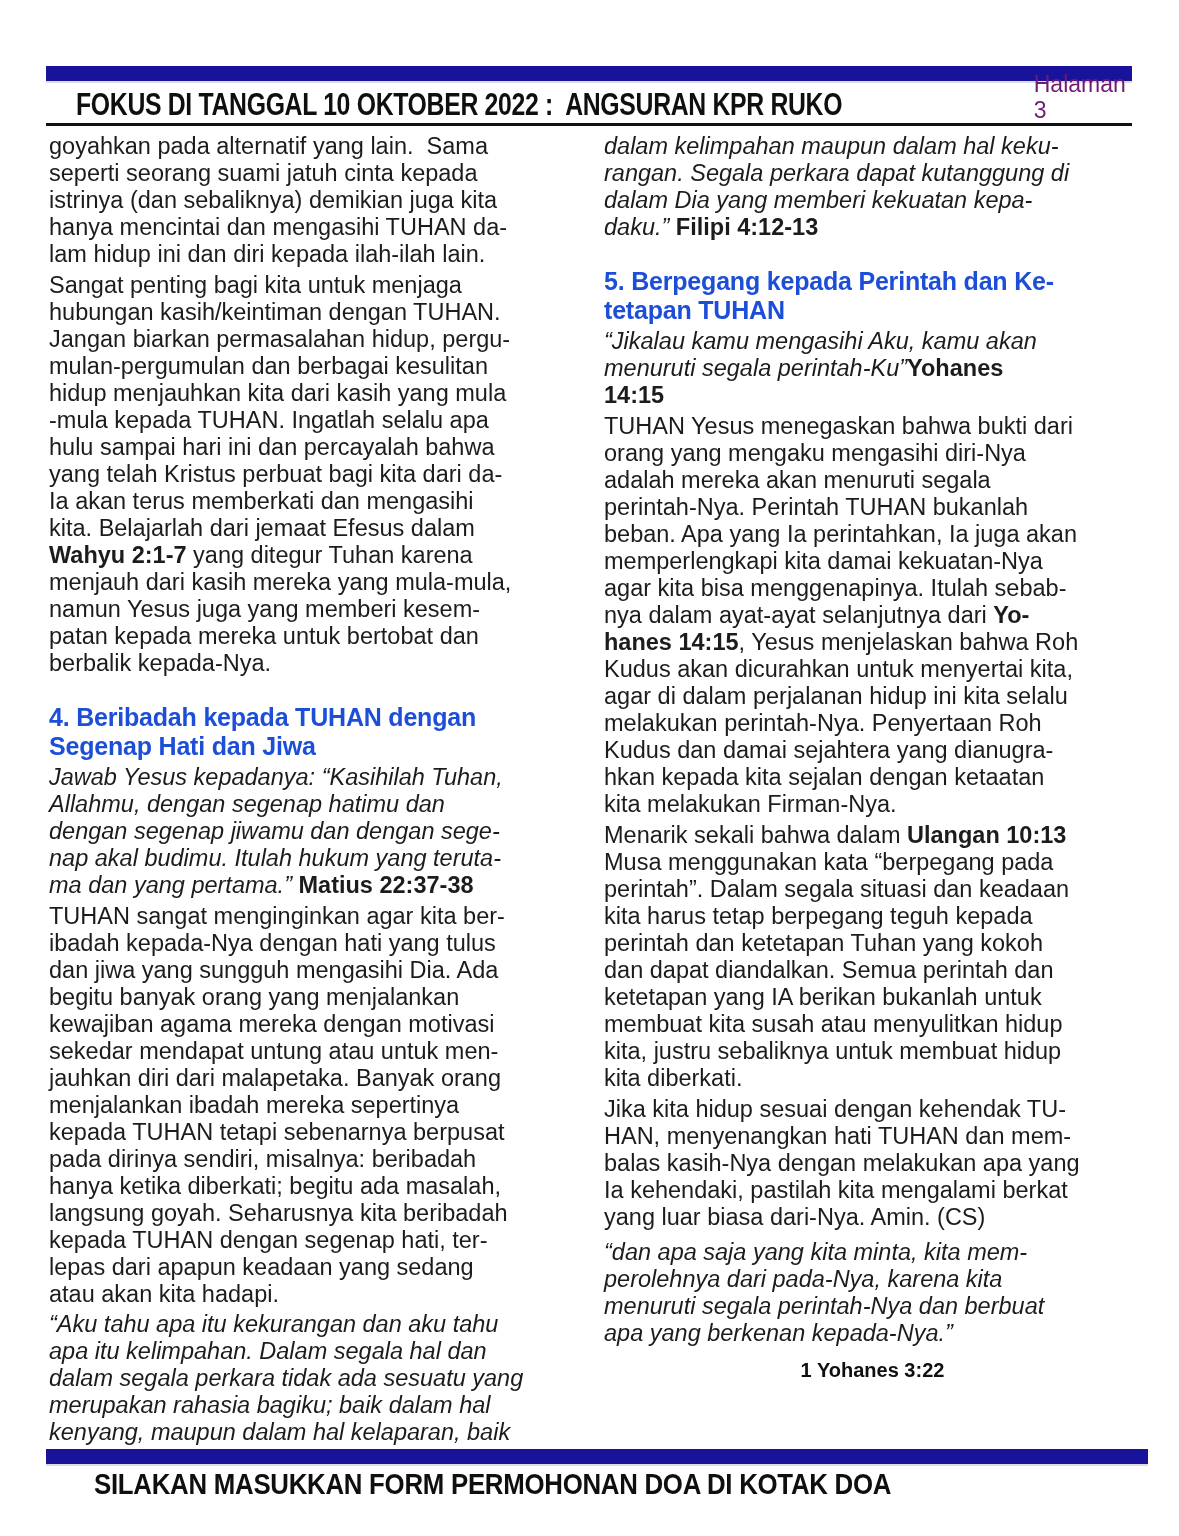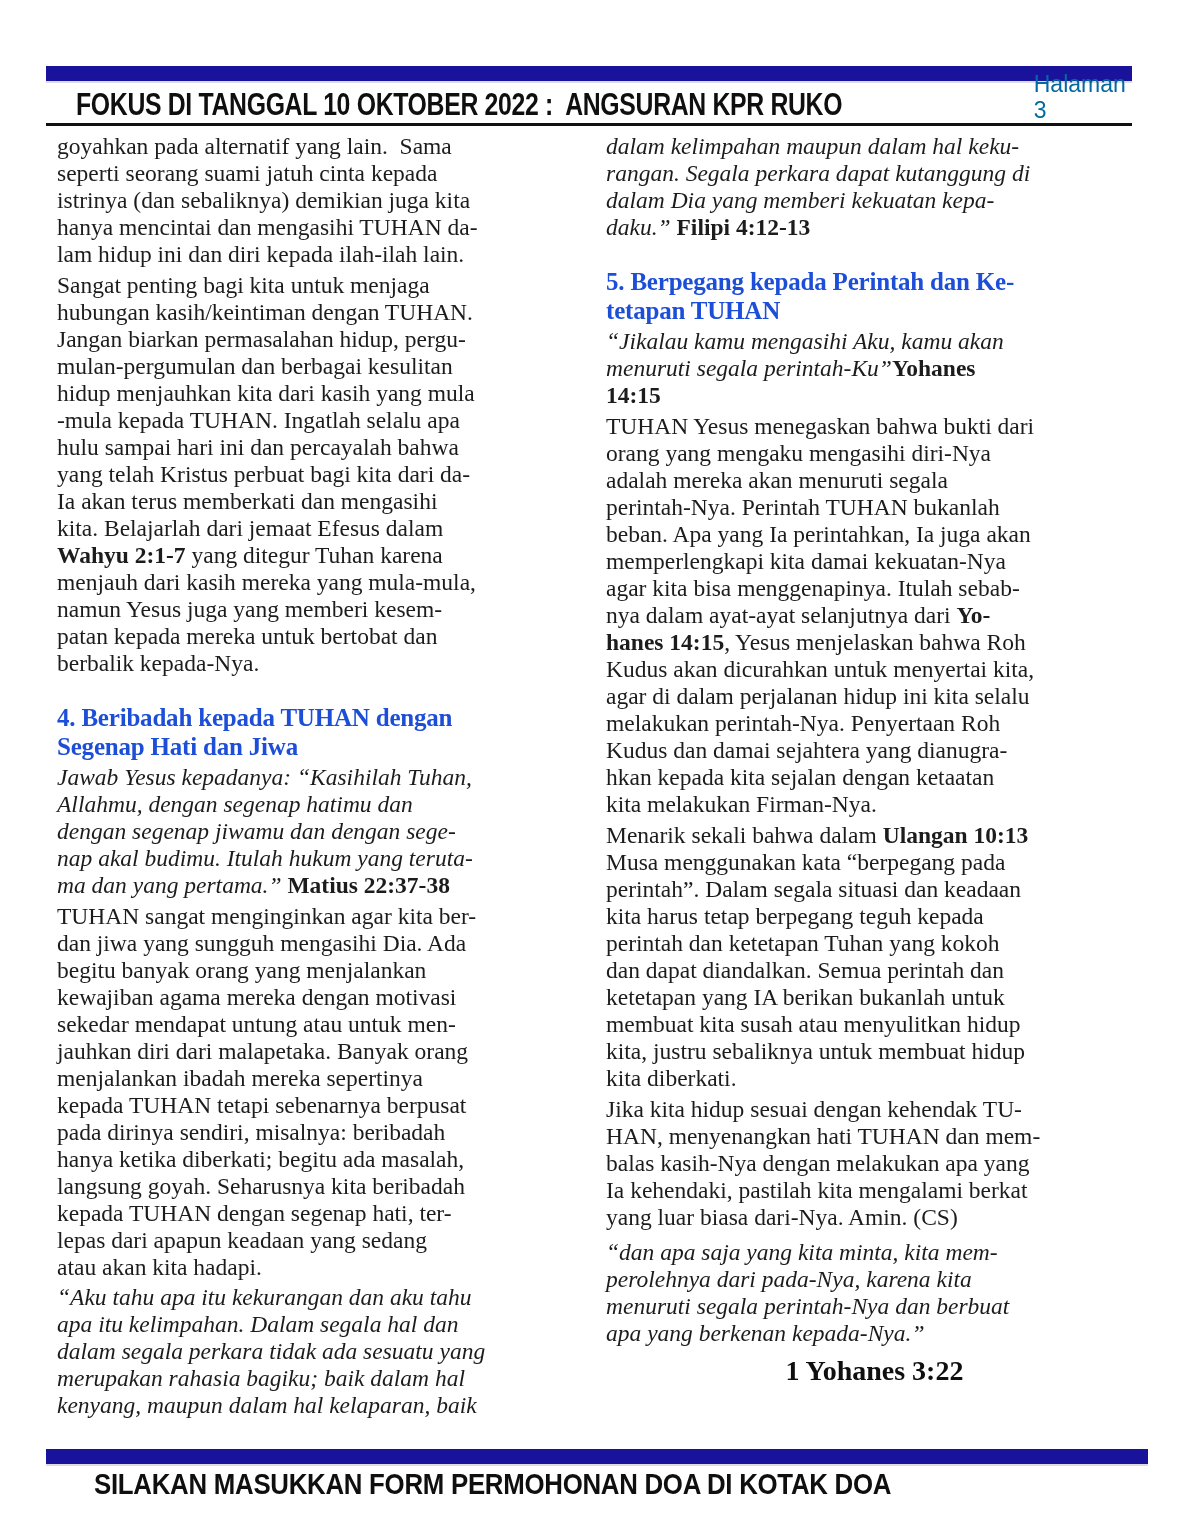--- a/index.html
+++ b/index.html
@@ -9,32 +9,32 @@
     -webkit-font-smoothing:antialiased;
   }
   .abs{position:absolute;}
   .accent-bar{background:#19129b;}
   #topbar{left:46px;top:66px;width:1086px;height:15px;border-bottom:2px solid #dcdcdc;}
   #headerrow{left:46px;top:83px;width:1086px;height:40px;display:flex;align-items:flex-end;}
   #headertitle{
     margin-left:30px;font-size:31px;font-weight:700;letter-spacing:-0.4px;
     white-space:pre;transform:scaleX(0.80);transform-origin:left bottom;color:#0f0f0f;
   }
-  #pagenum{font-size:23px;color:#0369a1;padding-right:2px;line-height:1.1;}
+  #pagenum{font-size:23px;color:#701a75;padding-right:2px;line-height:1.1;}
   #headerrule{left:46px;top:123px;width:1086px;height:3px;background:#101010;}
-  #content{left:57px;top:133px;width:1092px;display:flex;gap:12px;font-family:Liberation Serif, serif;}
+  #content{left:49px;top:133px;width:1092px;display:flex;gap:18px;}
   .col{width:537px;flex:none;font-size:23.5px;line-height:27px;}
   .line{white-space:pre;}
   .block{margin-top:4px;}
   .block:first-child{margin-top:0;}
   .kind-paragraph{margin-top:4px;}
   .kind-heading{font-size:25px;line-height:29px;font-weight:700;margin-top:26px;margin-bottom:2px;letter-spacing:-0.2px;color:#1d4ed8;}
   .kind-quote{font-style:italic;margin-top:3px;}
   .kind-quote-centered{font-style:italic;margin-top:8px;}
-  .kind-reference-centered{font-weight:700;font-size:28px;text-align:center;margin-top:10px;color:#0f0f0f;}
+  .kind-reference-centered{font-weight:700;font-size:20px;text-align:center;margin-top:10px;color:#0f0f0f;}
   .kind-source-line{font-weight:700;font-style:italic;font-size:28px;margin-top:34px;color:#0f0f0f;}
   .sb{font-weight:700;}
   .ri{font-style:normal;}
   #footerbar{left:46px;top:1449px;width:1102px;height:15px;border-bottom:2px solid #dcdcdc;}
   #footertext{
     left:94px;top:1467px;font-size:30px;font-weight:700;letter-spacing:-0.3px;
     white-space:pre;transform:scaleX(0.86);transform-origin:left top;color:#0f0f0f;
   }
 </style>
 </head>
@@ -81,20 +81,21 @@
       </div>
       <div class="block kind-quote">
         <div class="line"><span>Jawab Yesus kepadanya: “Kasihilah Tuhan,</span></div>
         <div class="line"><span>Allahmu, dengan segenap hatimu dan</span></div>
         <div class="line"><span>dengan segenap jiwamu dan dengan sege-</span></div>
         <div class="line"><span>nap akal budimu. Itulah hukum yang teruta-</span></div>
         <div class="line"><span>ma dan yang pertama.” </span><span class="sb ri">Matius 22:37-38</span></div>
       </div>
       <div class="block kind-paragraph">
         <div class="line"><span>TUHAN sangat menginginkan agar kita ber-</span></div>
+        <div class="line"><span>ibadah kepada-Nya dengan hati yang tulus</span></div>
         <div class="line"><span>dan jiwa yang sungguh mengasihi Dia. Ada</span></div>
         <div class="line"><span>begitu banyak orang yang menjalankan</span></div>
         <div class="line"><span>kewajiban agama mereka dengan motivasi</span></div>
         <div class="line"><span>sekedar mendapat untung atau untuk men-</span></div>
         <div class="line"><span>jauhkan diri dari malapetaka. Banyak orang</span></div>
         <div class="line"><span>menjalankan ibadah mereka sepertinya</span></div>
         <div class="line"><span>kepada TUHAN tetapi sebenarnya berpusat</span></div>
         <div class="line"><span>pada dirinya sendiri, misalnya: beribadah</span></div>
         <div class="line"><span>hanya ketika diberkati; begitu ada masalah,</span></div>
         <div class="line"><span>langsung goyah. Seharusnya kita beribadah</span></div>

